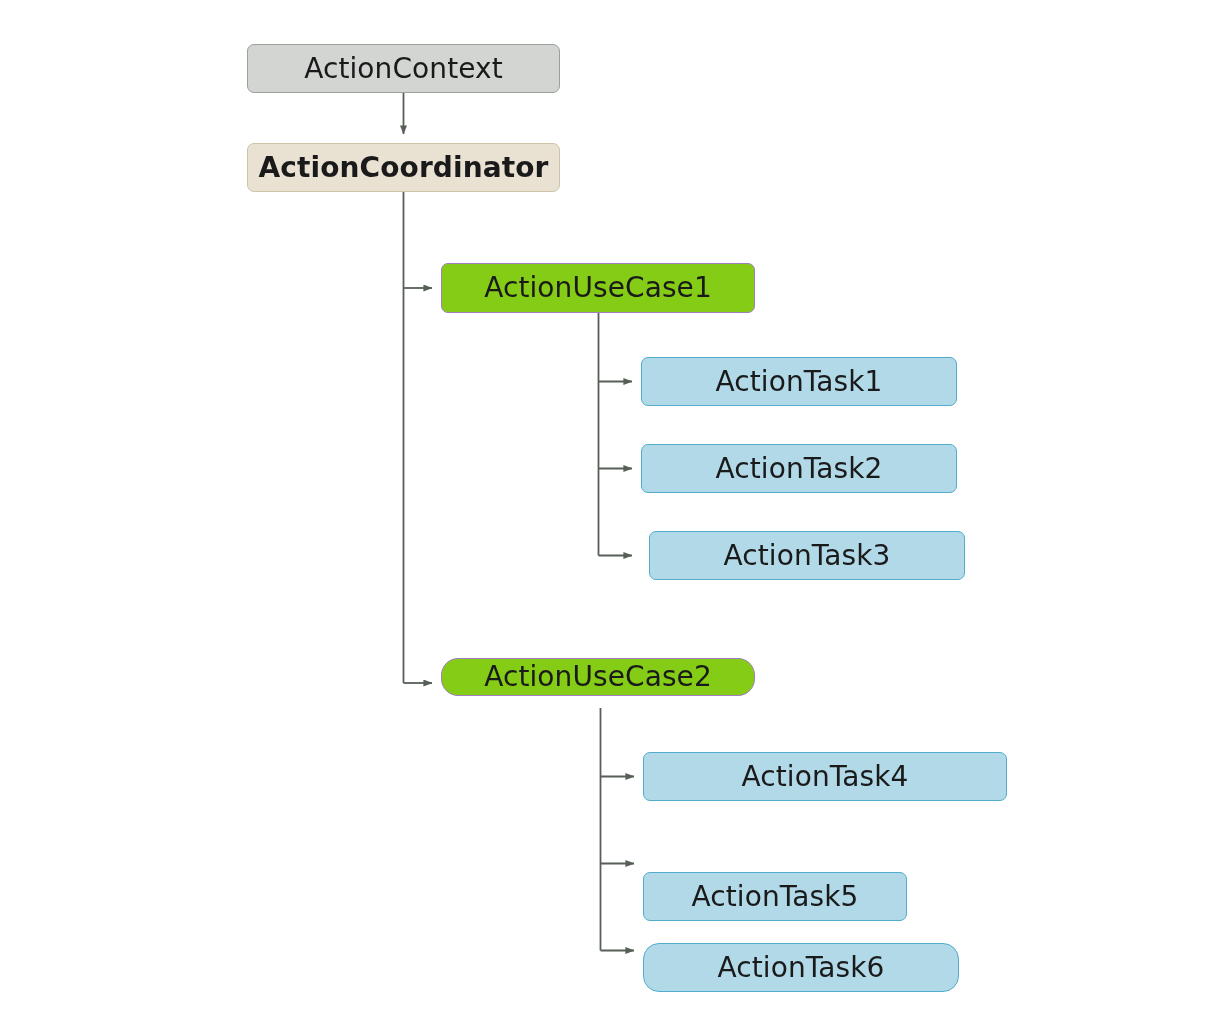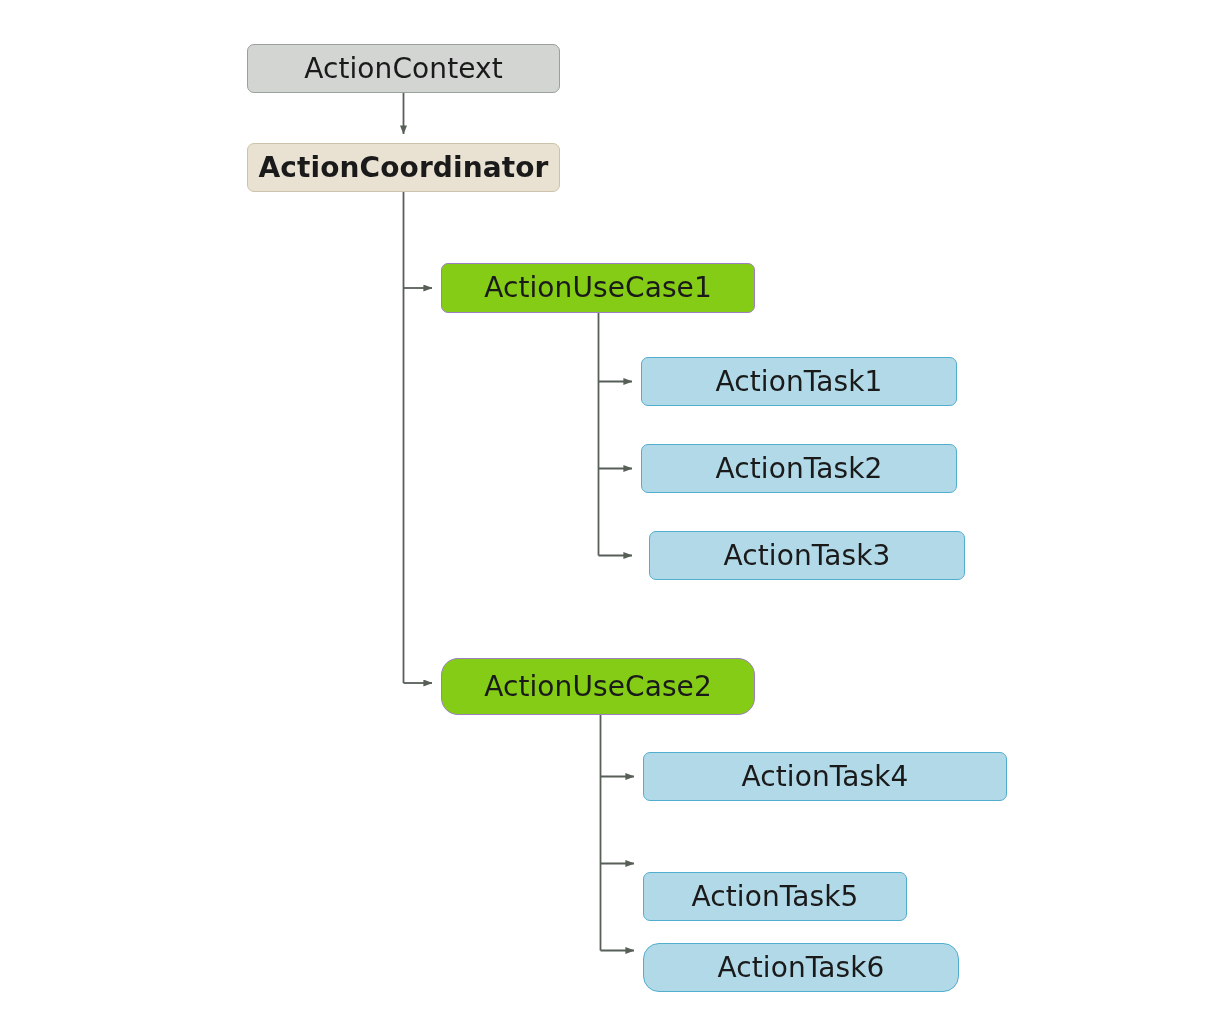--- a/index.html
+++ b/index.html
@@ -115,21 +115,21 @@
   </div>
 
   <div class="node node-task" style="left:641px; top:444px; width:316px; height:49px;">
     <span class="node-label">ActionTask2</span>
   </div>
 
   <div class="node node-task" style="left:641px; top:531px; width:316px; height:49px;margin-left:8px;">
     <span class="node-label">ActionTask3</span>
   </div>
 
-  <div class="node node-usecase" style="left:441px; top:658px; width:314px; height:57px;border-radius:17px;">
+  <div class="node node-usecase" style="left:441px; top:658px; width:314px; height:38px;border-radius:17px;">
     <span class="node-label">ActionUseCase2</span>
   </div>
 
   <div class="node node-task" style="left:643px; top:752px; width:364px; height:49px;">
     <span class="node-label">ActionTask4</span>
   </div>
 
   <div class="node node-task" style="left:643px; top:872px; width:264px; height:49px;">
     <span class="node-label">ActionTask5</span>
   </div>

